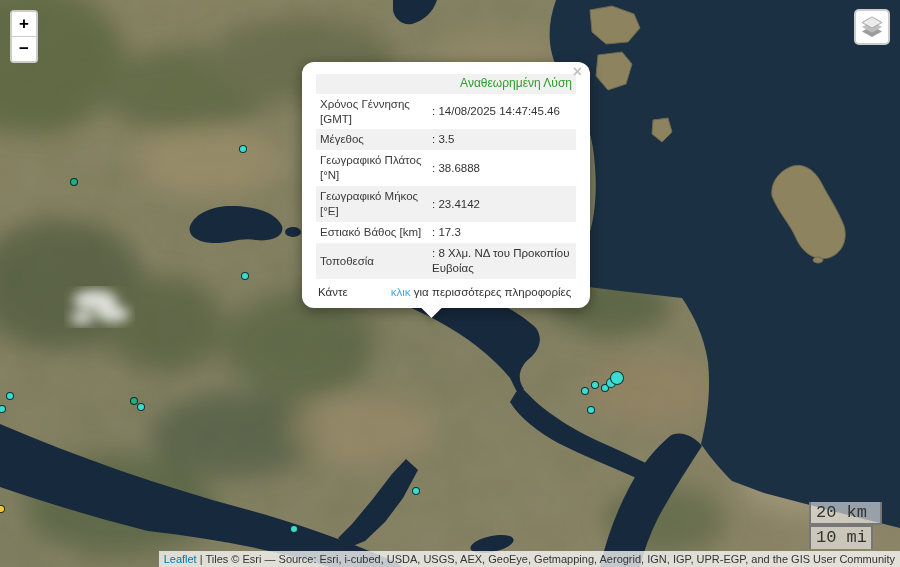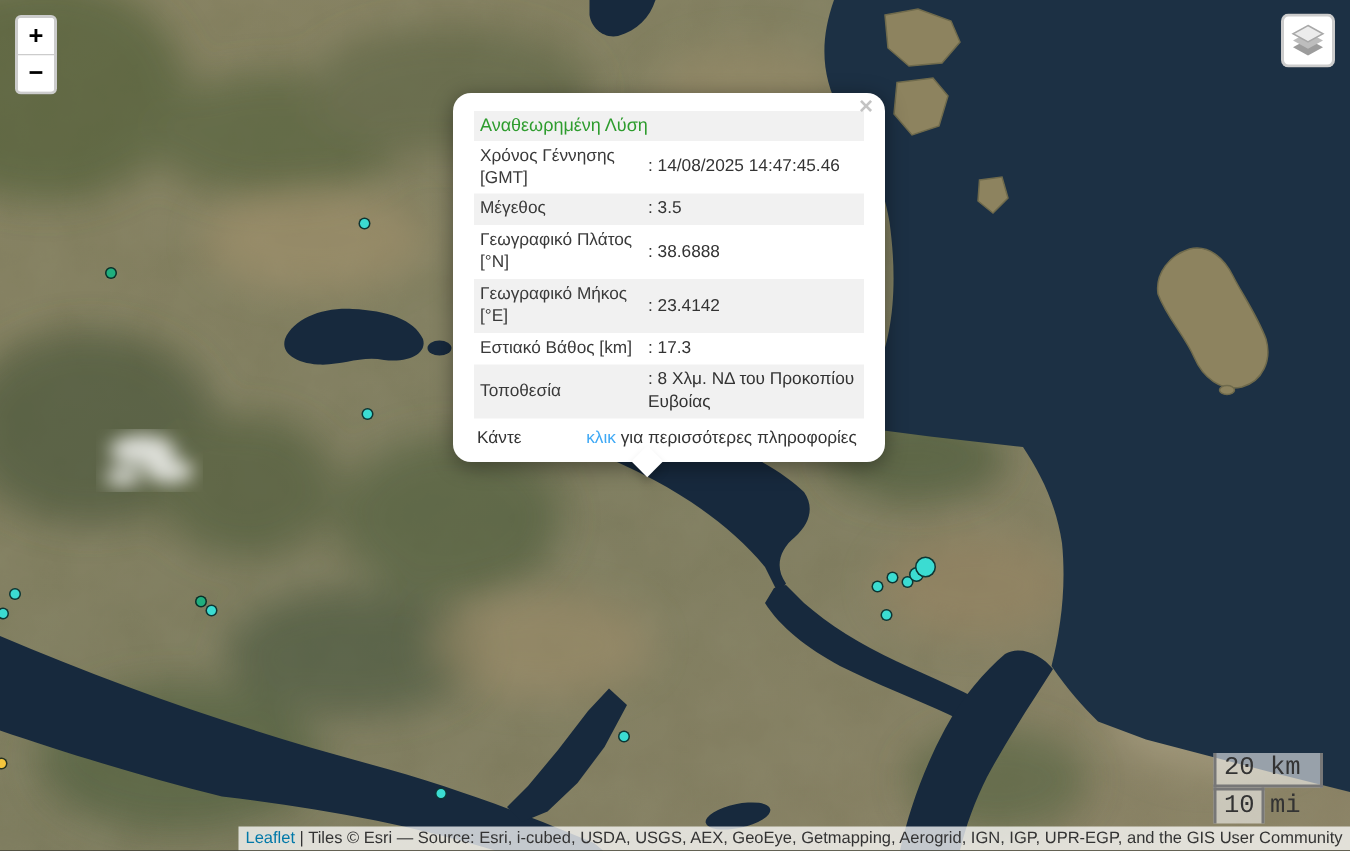--- a/index.html
+++ b/index.html
@@ -15,21 +15,21 @@
   .popup{position:absolute;left:302px;top:62px;width:288px;background:#fff;
          border-radius:12px;box-shadow:0 3px 14px rgba(0,0,0,.4);z-index:450;
          padding:12px 14px 10px 14px;box-sizing:border-box;color:#333;}
   .popup-tip{position:absolute;bottom:-7px;left:122px;width:15px;height:15px;
          background:#fff;transform:rotate(45deg);box-shadow:3px 3px 6px rgba(0,0,0,.18);}
   .popup-close{position:absolute;top:3px;right:8px;color:#c3c3c3;font-size:16px;
          font-weight:bold;text-decoration:none;line-height:14px;cursor:pointer;}
   .popup table{border-collapse:collapse;width:100%;font-size:11.5px;line-height:1.3;}
   .popup td{padding:3px 4px;vertical-align:middle;}
   .popup tr.gray{background:#f1f1f1;}
-  .popup .ptitle{text-align:left;color:#2e9c2e;font-size:12px;padding:2px 4px;}
+  .popup .ptitle{text-align:right;color:#2e9c2e;font-size:12px;padding:2px 4px;}
   .popup .lbl{width:104px;color:#3a3a3a;}
   .popup .val{color:#333;}
   .popup-footer{font-size:11.5px;margin-top:7px;padding:0 2px;color:#333;}
   .popup-footer a{color:#3fa9f5;text-decoration:none;cursor:pointer;margin-left:40px;}
 
   
   .zoomctl{position:absolute;left:10px;top:10px;z-index:600;border:2px solid rgba(0,0,0,.2);
            border-radius:4px;overflow:hidden;background:#fff;}
   .zoomctl a{display:block;width:24px;height:24px;line-height:24px;text-align:center;
            font-size:17px;font-weight:bold;color:#000;text-decoration:none;background:#fff;cursor:pointer;}
@@ -216,20 +216,20 @@
   <div class="layersctl">
     <svg width="26" height="26" viewBox="0 0 26 26">
       <polygon points="13,12 23,17.5 13,23 3,17.5" fill="#9c9c9c"></polygon>
       <polygon points="13,7.5 23,13 13,18.5 3,13" fill="#bdbdbd"></polygon>
       <polygon points="13,3 23,8.5 13,14 3,8.5" fill="#ececec" stroke="#a8a8a8" stroke-width="1"></polygon>
     </svg>
   </div>
 
   <div class="scalectl">
     <div class="scale-line km" style="width:73px">20 km</div>
-    <div class="scale-line mi" style="width:34px">10 mi</div>
+    <div class="scale-line mi" style="width:64px">10 mi</div>
   </div>
 
   <div class="attrib">
     <a>Leaflet</a><span> | </span><span>Tiles © Esri — Source: Esri, i-cubed, USDA, USGS, AEX, GeoEye, Getmapping, Aerogrid, IGN, IGP, UPR-EGP, and the GIS User Community</span>
   </div>
 
 </div>
 
 </body></html>

